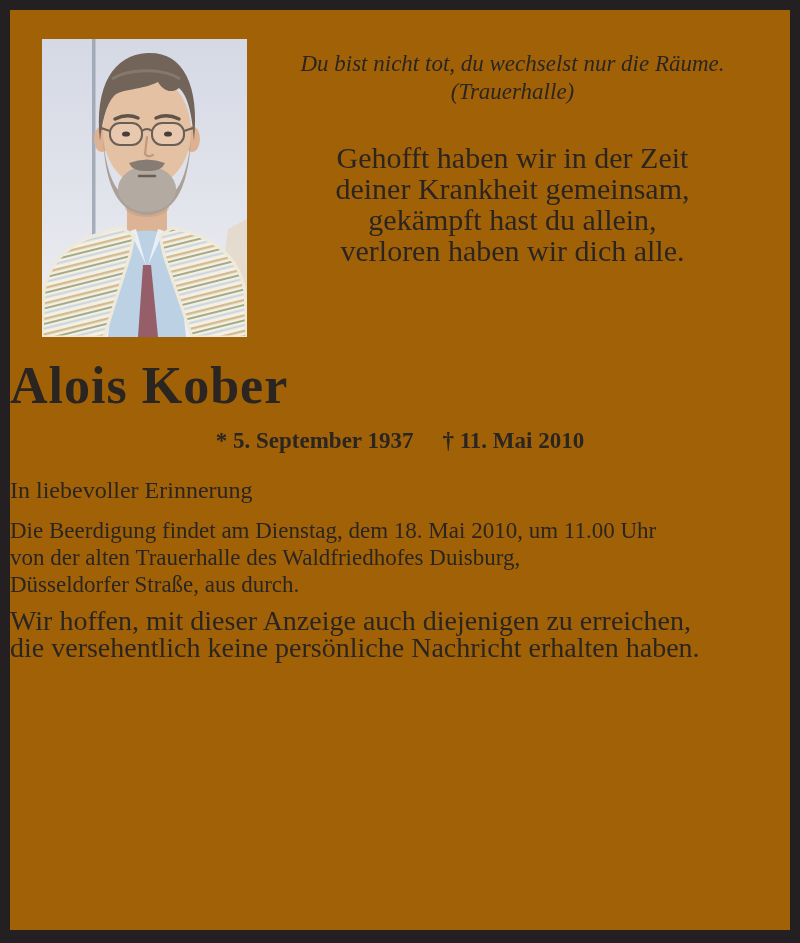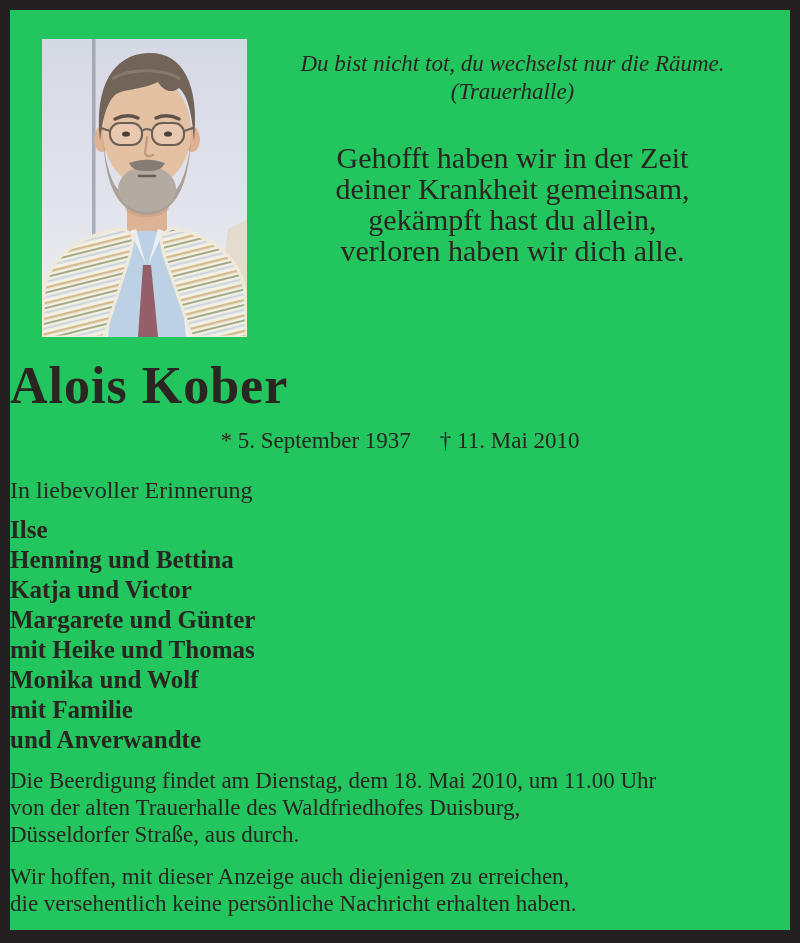--- a/index.html
+++ b/index.html
@@ -7,21 +7,21 @@
     width: 800px; height: 943px;
     background: #241f20;
     position: relative;
     font-family: "Liberation Serif", "DejaVu Serif", serif;
     color: #2b2522;
     overflow: hidden;
   }
   .paper {
     position: absolute;
     left: 10px; top: 10px; right: 10px; bottom: 13px;
-    background: #22c55e;
+    background: #a16207;
   }
   .content { padding-top: 29px; }
 
   
   .top-row { display: flex; align-items: flex-start; }
   .photo-wrap {
     margin-left: 32px;
     width: 205px; height: 298px;
     flex: 0 0 auto;
     overflow: hidden;
@@ -50,43 +50,43 @@
     font-size: 52px;
     line-height: 55px;
     font-weight: bold;
     letter-spacing: 1px;
   }
   .life-dates {
     margin-top: 14px;
     display: flex;
     justify-content: center;
     gap: 29px;
-    font-weight: normal;
+    font-weight: bold;
     font-size: 23px;
     line-height: 27px;
   }
   .remembrance-heading {
     margin-top: 21px;
     font-size: 24px;
     line-height: 30px;
   }
   .mourners {
     margin-top: 10px;
     font-weight: bold;
     font-size: 25px;
     line-height: 30px;
   }
   .funeral {
     margin-top: 12px;
     font-size: 23px;
     line-height: 27px;
   }
   .closing-note {
-    margin-top: 15px;
-    font-size: 23px;
+    margin-top: 9px;
+    font-size: 28px;
     line-height: 27px;
   }
 </style>
 </head>
 <body>
 
 <div class="paper">
   <div class="content">
 
     <div class="top-row">
@@ -168,30 +168,20 @@
 
     <div class="deceased-name center">Alois Kober</div>
 
     <div class="life-dates">
       <span>* 5. September 1937</span>
       <span>† 11. Mai 2010</span>
     </div>
 
     <div class="remembrance-heading center">In liebevoller Erinnerung</div>
 
-    <div class="mourners center">
-      <div>Ilse</div>
-      <div>Henning und Bettina</div>
-      <div>Katja und Victor</div>
-      <div>Margarete und Günter</div>
-      <div>mit Heike und Thomas</div>
-      <div>Monika und Wolf</div>
-      <div>mit Familie</div>
-      <div>und Anverwandte</div>
-    </div>
 
     <div class="funeral center">
       <div>Die Beerdigung findet am Dienstag, dem 18. Mai 2010, um 11.00 Uhr</div>
       <div>von der alten Trauerhalle des Waldfriedhofes Duisburg,</div>
       <div>Düsseldorfer Straße, aus durch.</div>
     </div>
 
     <div class="closing-note center">
       <div>Wir hoffen, mit dieser Anzeige auch diejenigen zu erreichen,</div>
       <div>die versehentlich keine persönliche Nachricht erhalten haben.</div>

